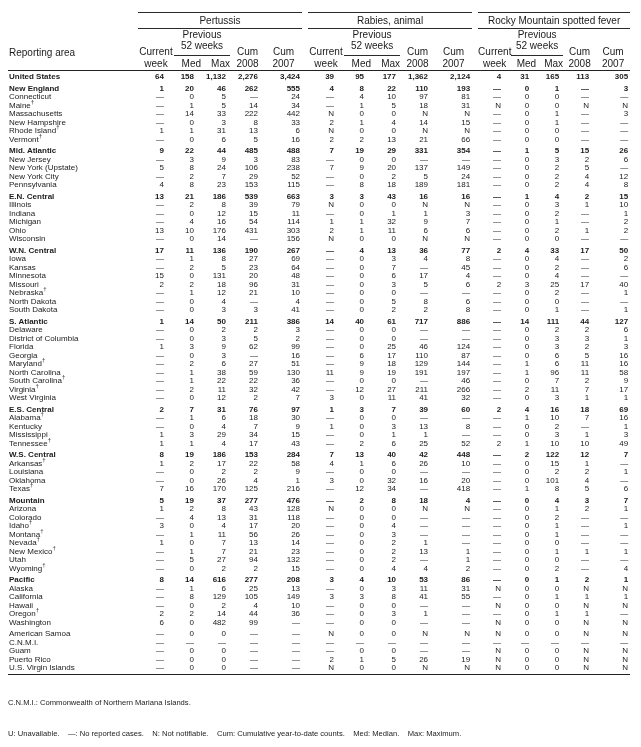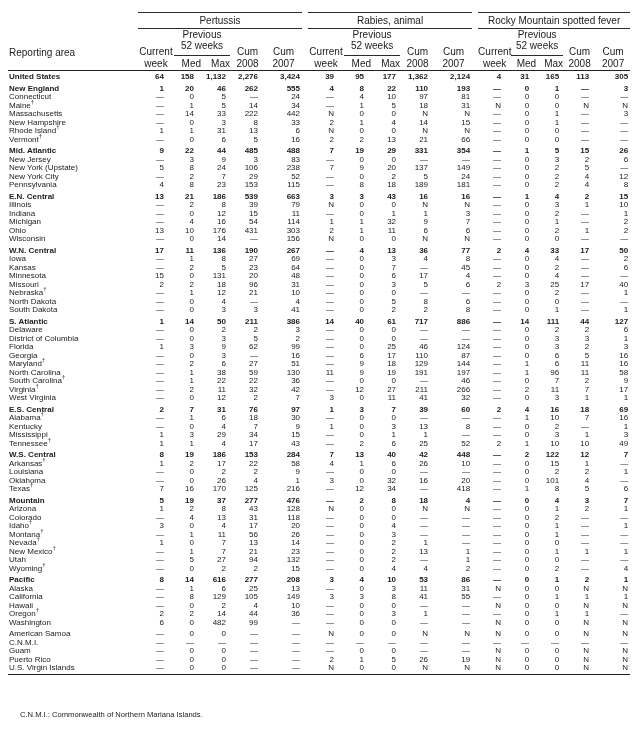--- a/index.html
+++ b/index.html
@@ -33,21 +33,21 @@
   td.med { padding-right: 7px; }
   td.max { padding-right: 4px; }
   td.c08 { padding-right: 7px; }
   td.c07 { padding-right: 2px; }
   tr.b td { font-weight: 700; }
   tr.gap td { height: 3px; }
   tbody tr:first-child td { border-top: 1.6px solid #222222; padding-top: 2px; }
   tbody tr:last-child td  { border-bottom: 1.4px solid #222222; padding-bottom: 1px; }
   sup { font-size: 6px; line-height: 0; }
   .footnotes { font-size: 7.6px; line-height: 1.35; margin-top: 3px; white-space: pre-wrap; }
-  .footnotes div { margin: 12px; }
+  .footnotes div { margin: 0; }
 </style>
 </head>
 <body>
 
 <div class="page">
 
   <table id="tbl">
       <colgroup>
         <col style="width: 130px;">
         <col style="width: 36px;">

